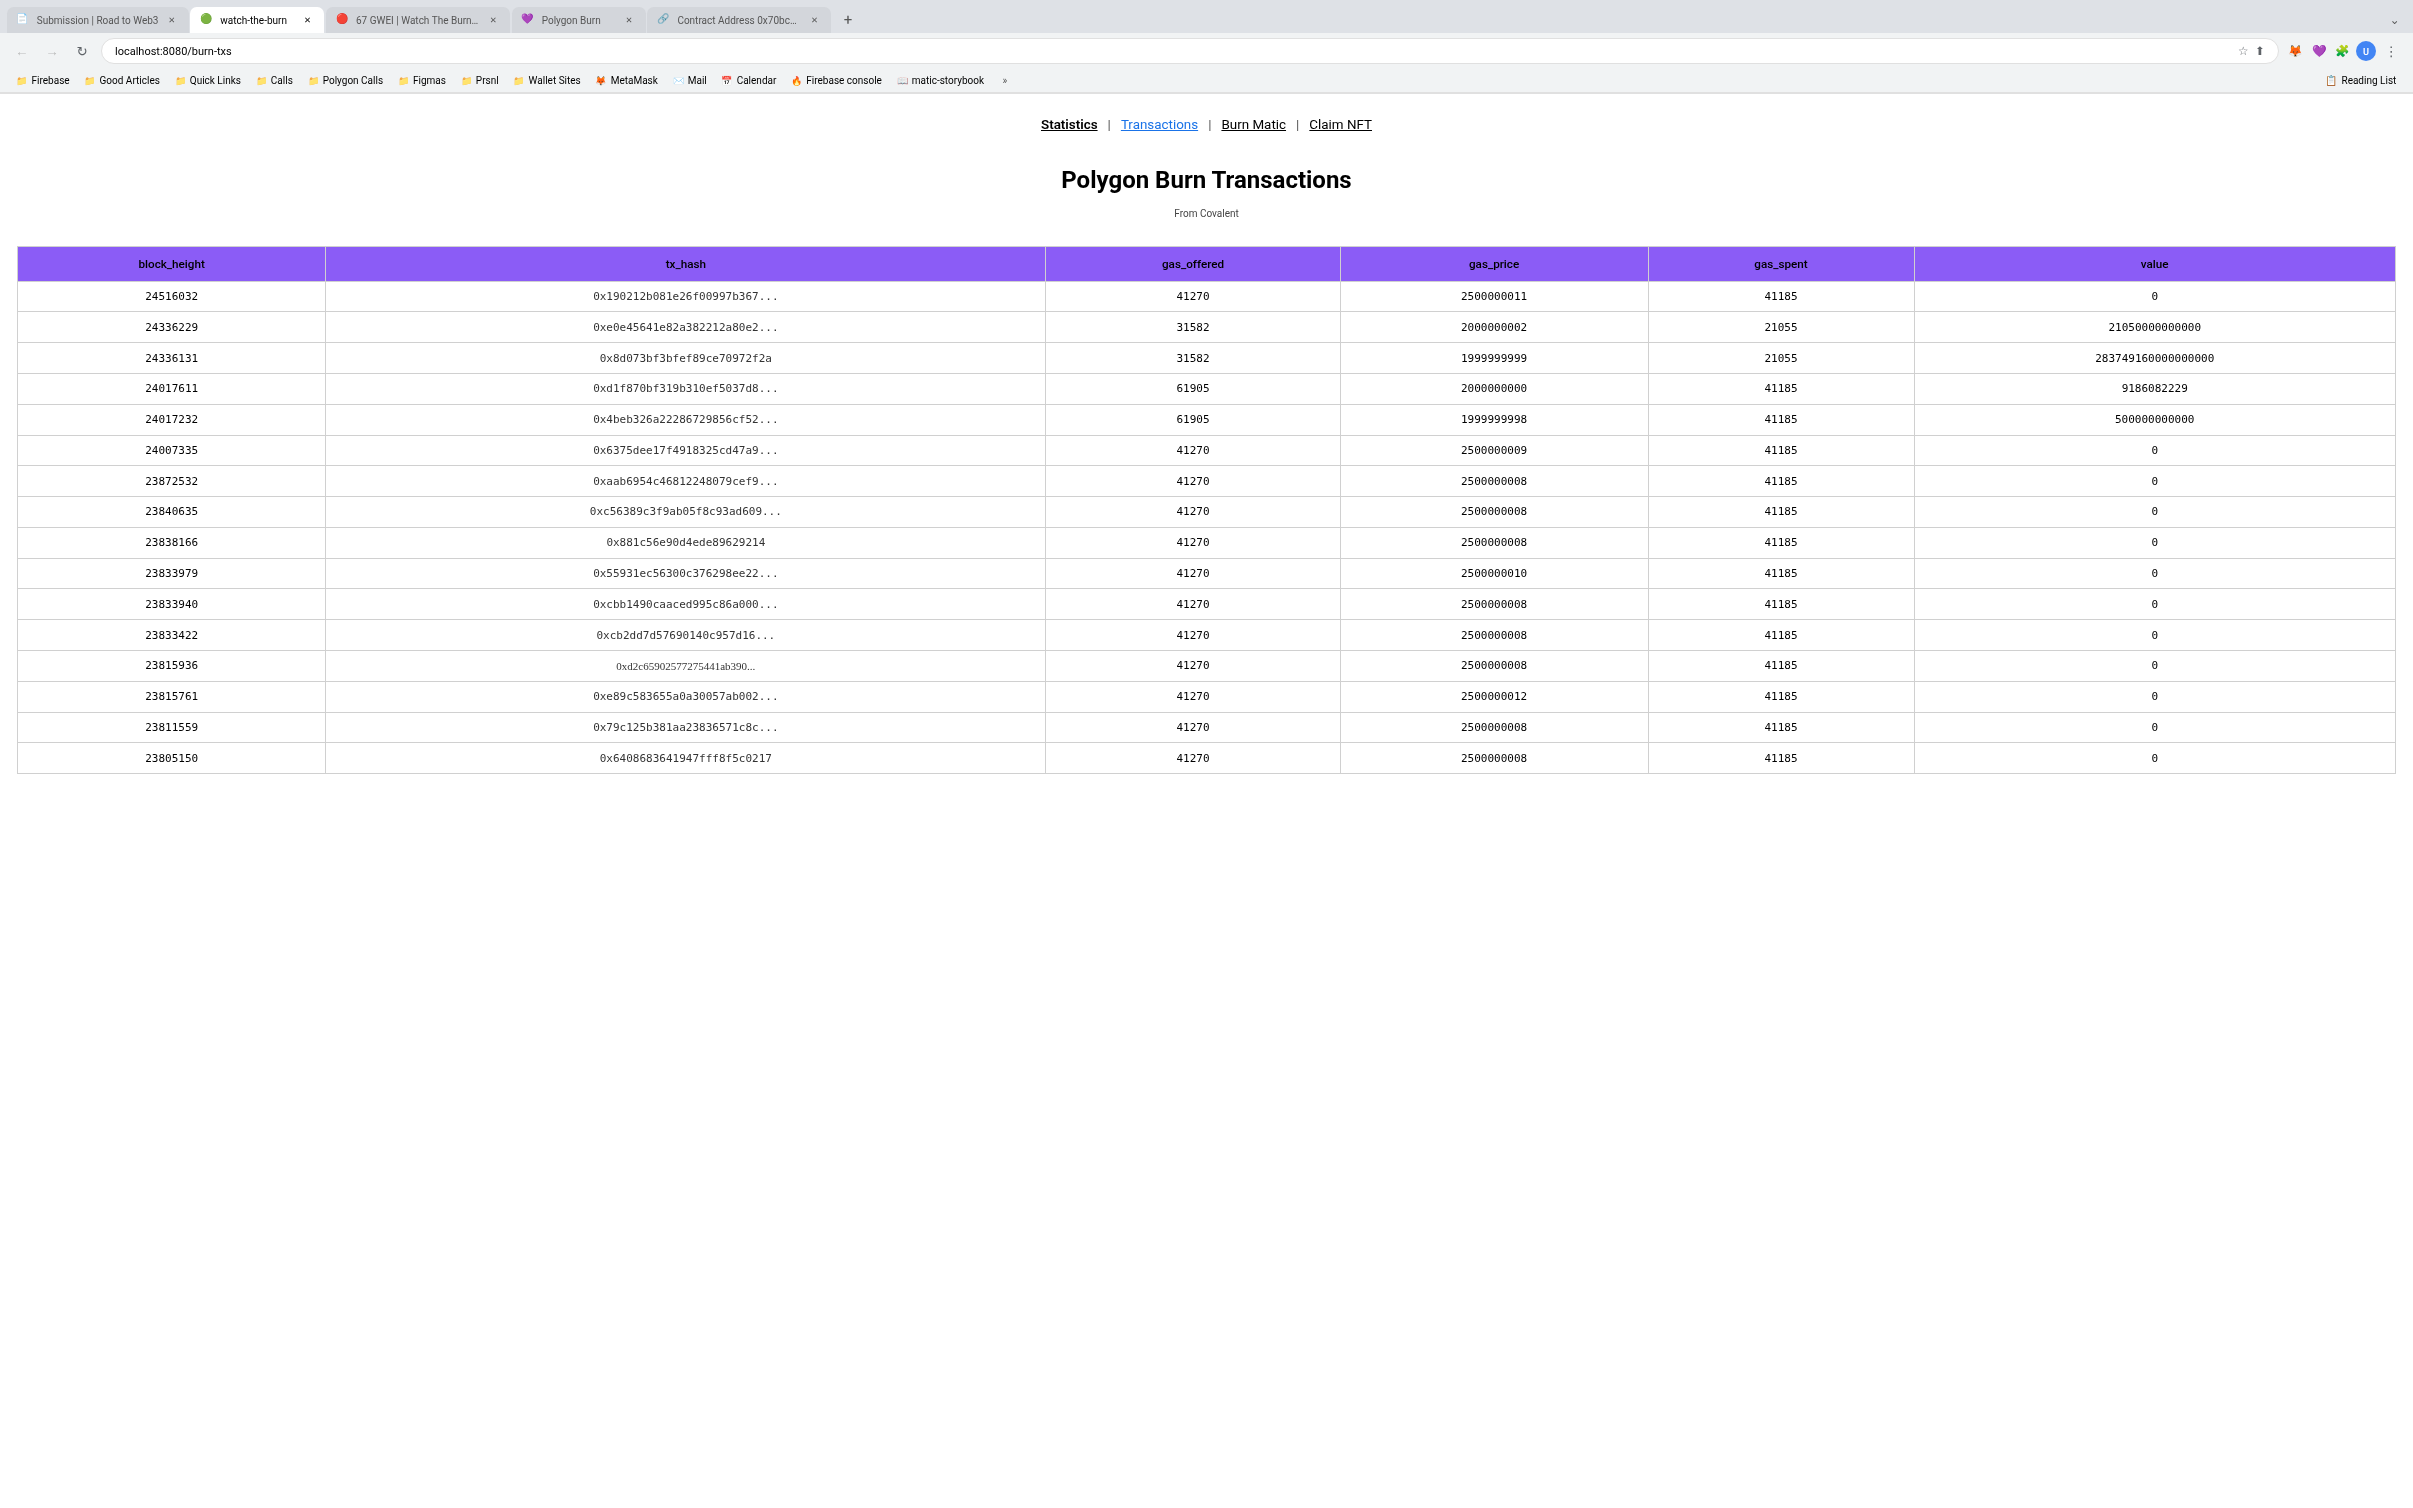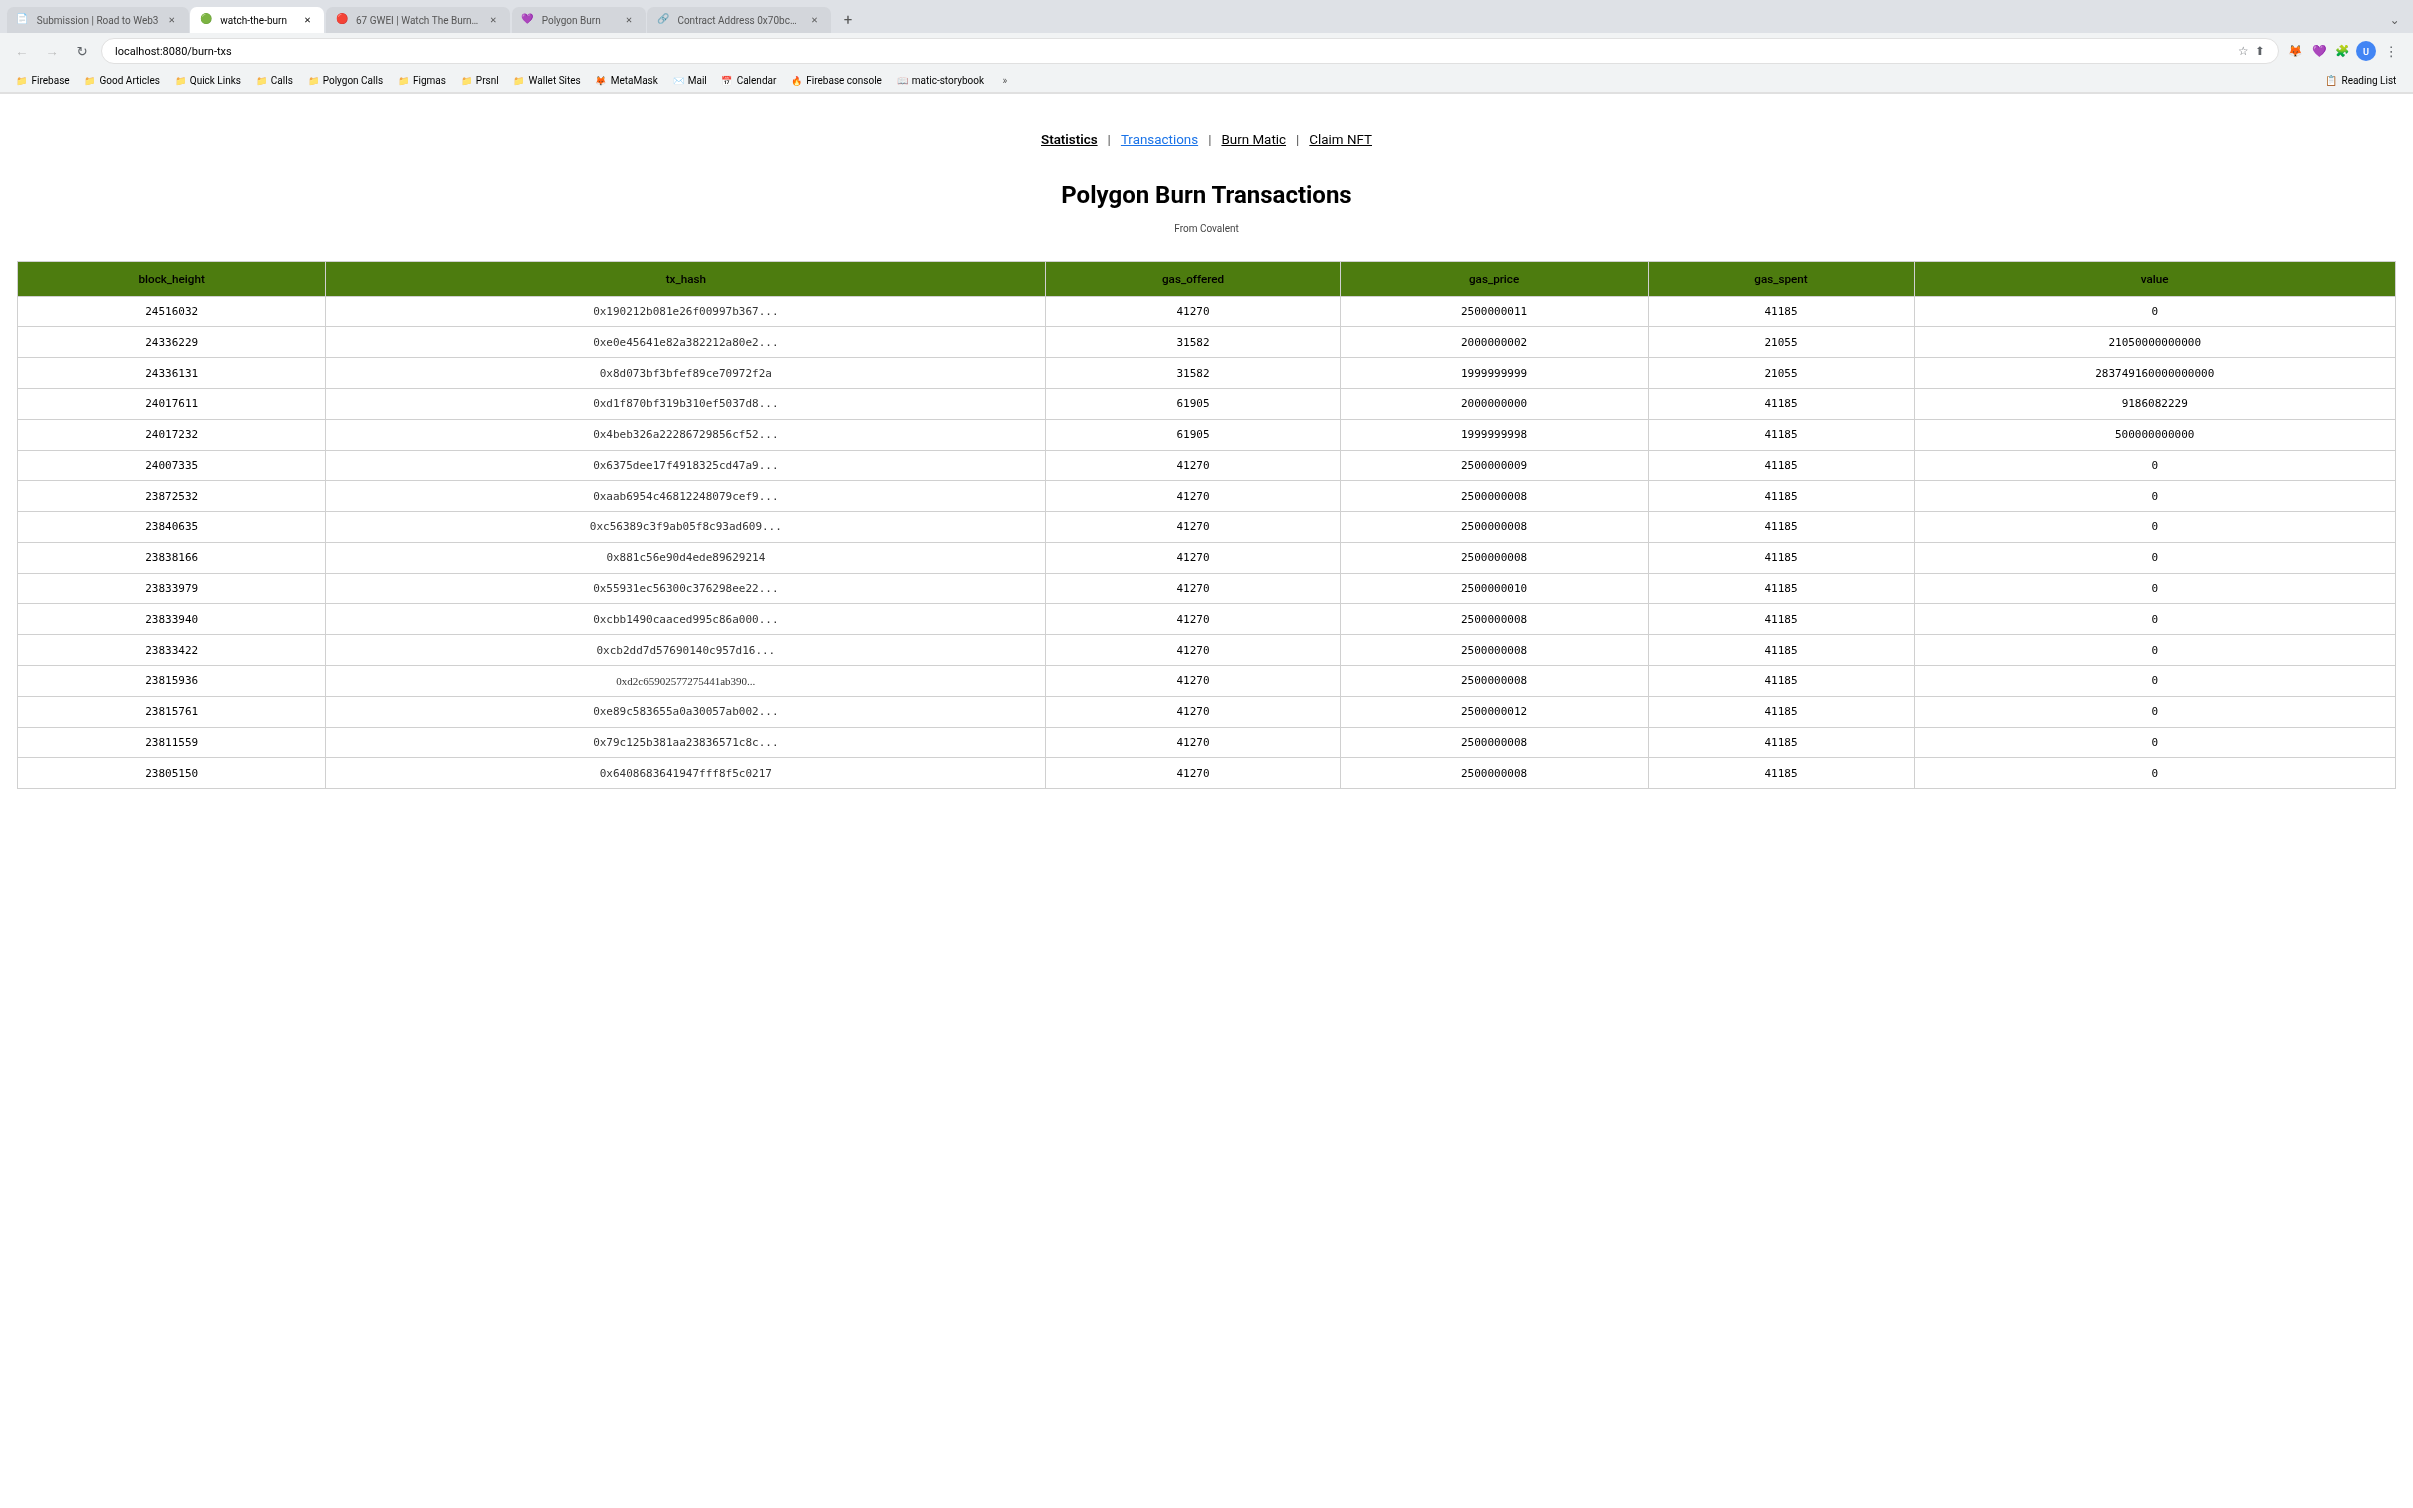--- a/index.html
+++ b/index.html
@@ -185,21 +185,21 @@
       margin-left: auto;
       display: flex;
       align-items: center;
       gap: 3.4px;
       padding: 2.5px 6.7px;
       cursor: pointer;
     }
 
     
     .page-content {
-      padding: 38px 17px;
+      padding: 23px 17px;
     }
 
     .nav-links {
       text-align: center;
       margin-bottom: 34px;
       font-size: 13.4px;
     }
 
     .nav-links a {
       text-decoration: underline;
@@ -230,21 +230,21 @@
       color: #444;
       margin-bottom: 27px;
     }
 
     .table-container {
       width: 100%;
       border-collapse: collapse;
     }
 
     .table-container th {
-      background: #4d7c0f;
+      background: #8b5cf6;
       border: 0.8px solid #d0d0d0;
       padding: 10px 13.4px;
       text-align: center;
       font-weight: 500;
       font-size: 11.7px;
     }
 
     .table-container td {
       border: 0.8px solid #d0d0d0;
       padding: 8.4px 13.4px;

